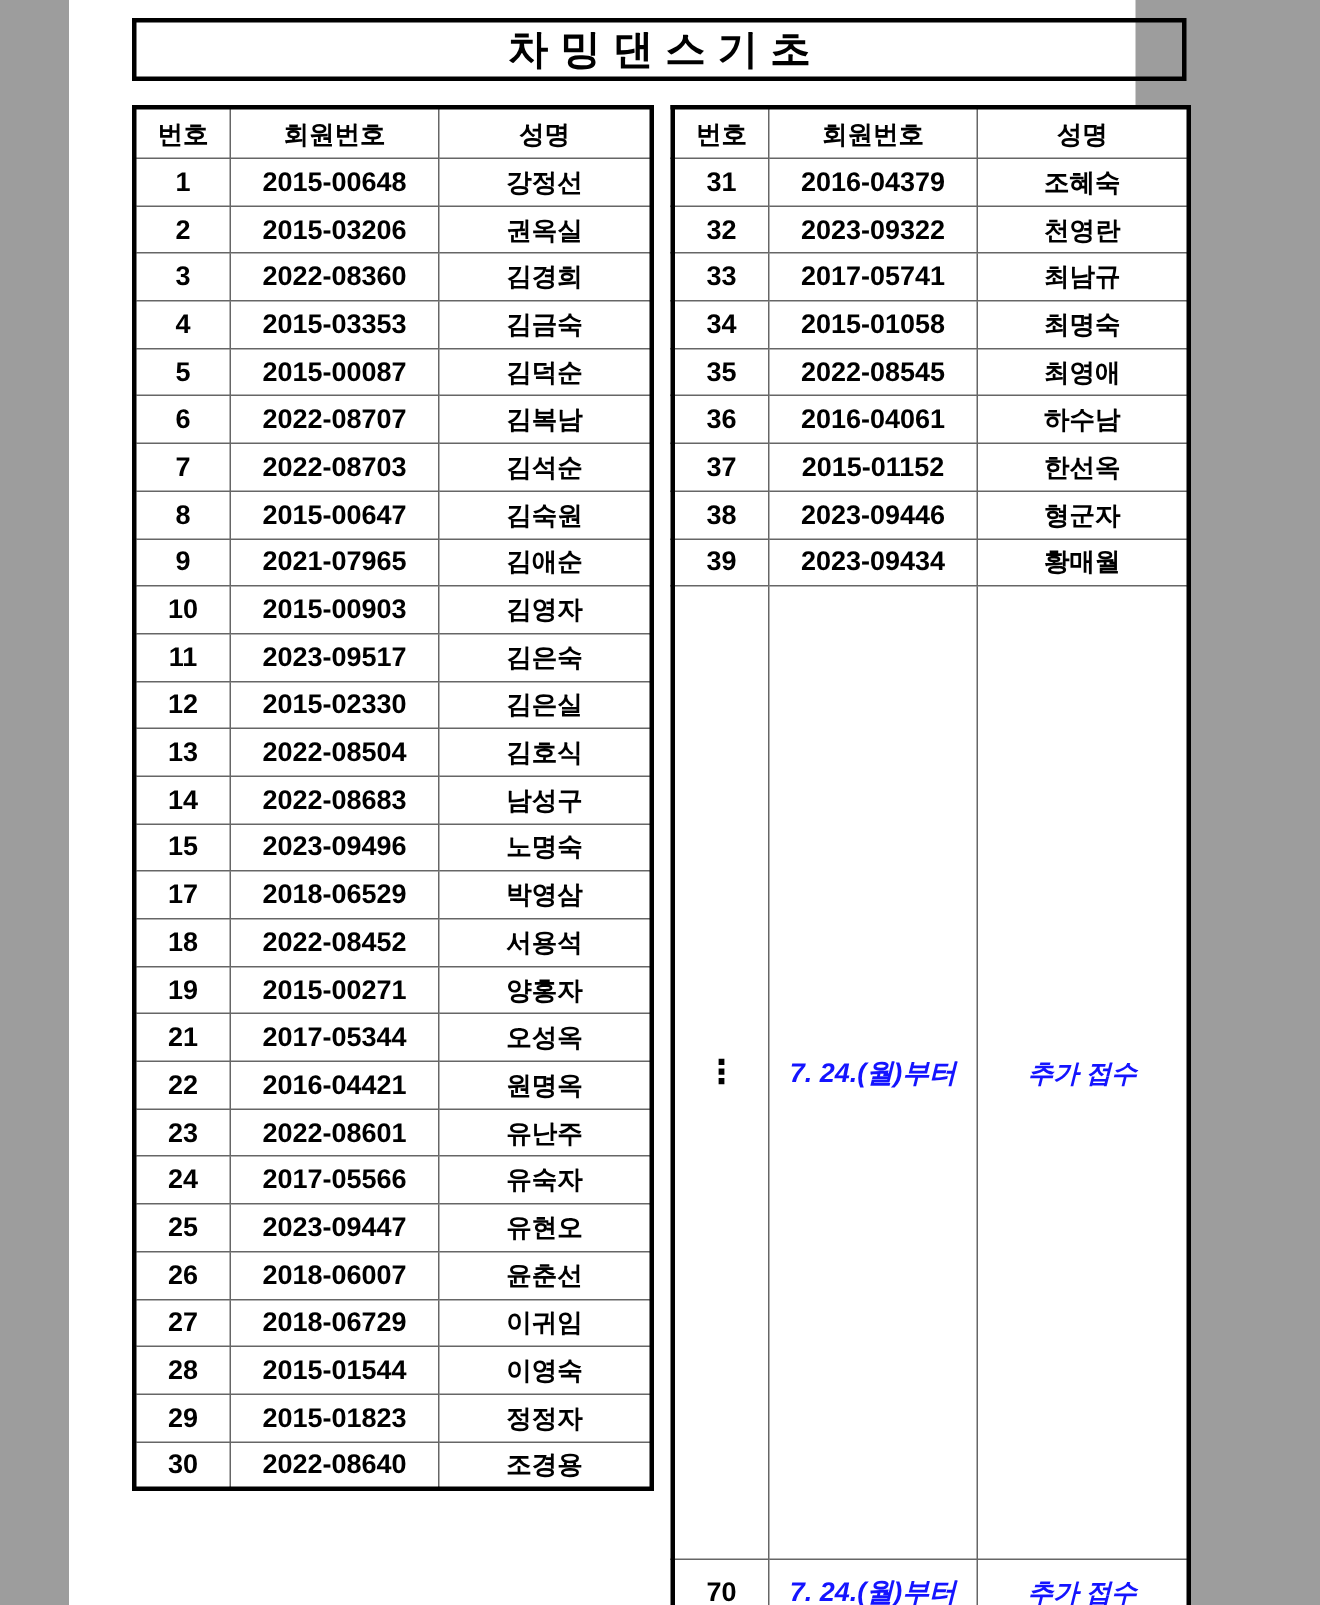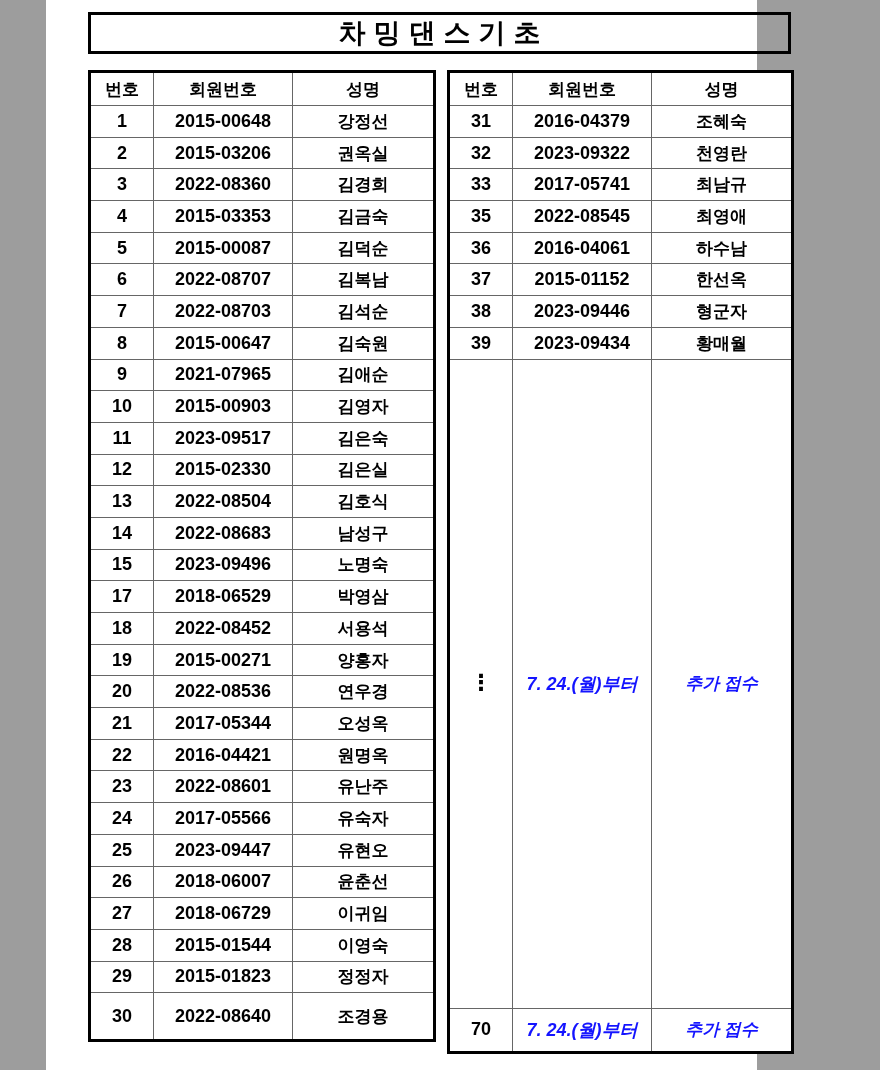--- a/index.html
+++ b/index.html
@@ -182,25 +182,20 @@
           <td class="c-no">18</td>
           <td class="c-member_no">2022-08452</td>
           <td class="c-name">서용석</td>
         </tr>
         <tr>
           <td class="c-no">19</td>
           <td class="c-member_no">2015-00271</td>
           <td class="c-name">양홍자</td>
         </tr>
         <tr>
-          <td class="c-no">20</td>
-          <td class="c-member_no">2022-08536</td>
-          <td class="c-name">연우경</td>
-        </tr>
-        <tr>
           <td class="c-no">21</td>
           <td class="c-member_no">2017-05344</td>
           <td class="c-name">오성옥</td>
         </tr>
         <tr>
           <td class="c-no">22</td>
           <td class="c-member_no">2016-04421</td>
           <td class="c-name">원명옥</td>
         </tr>
         <tr>
@@ -267,20 +262,25 @@
         </tr>
         <tr>
           <td class="c-no">32</td>
           <td class="c-member_no">2023-09322</td>
           <td class="c-name">천영란</td>
         </tr>
         <tr>
           <td class="c-no">33</td>
           <td class="c-member_no">2017-05741</td>
           <td class="c-name">최남규</td>
+        </tr>
+        <tr>
+          <td class="c-no">34</td>
+          <td class="c-member_no">2015-01058</td>
+          <td class="c-name">최명숙</td>
         </tr>
         <tr>
           <td class="c-no">35</td>
           <td class="c-member_no">2022-08545</td>
           <td class="c-name">최영애</td>
         </tr>
         <tr>
           <td class="c-no">36</td>
           <td class="c-member_no">2016-04061</td>
           <td class="c-name">하수남</td>

